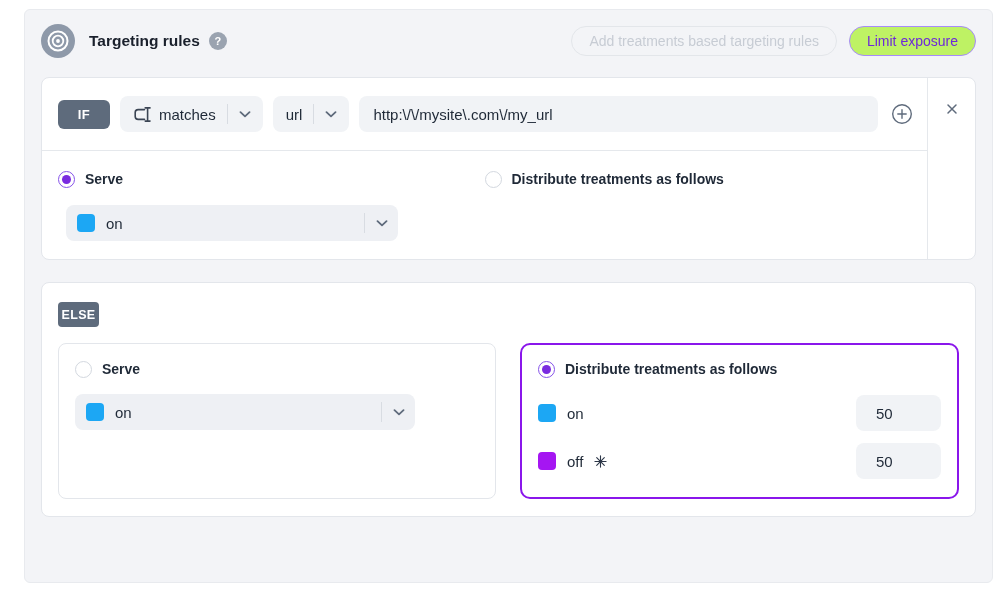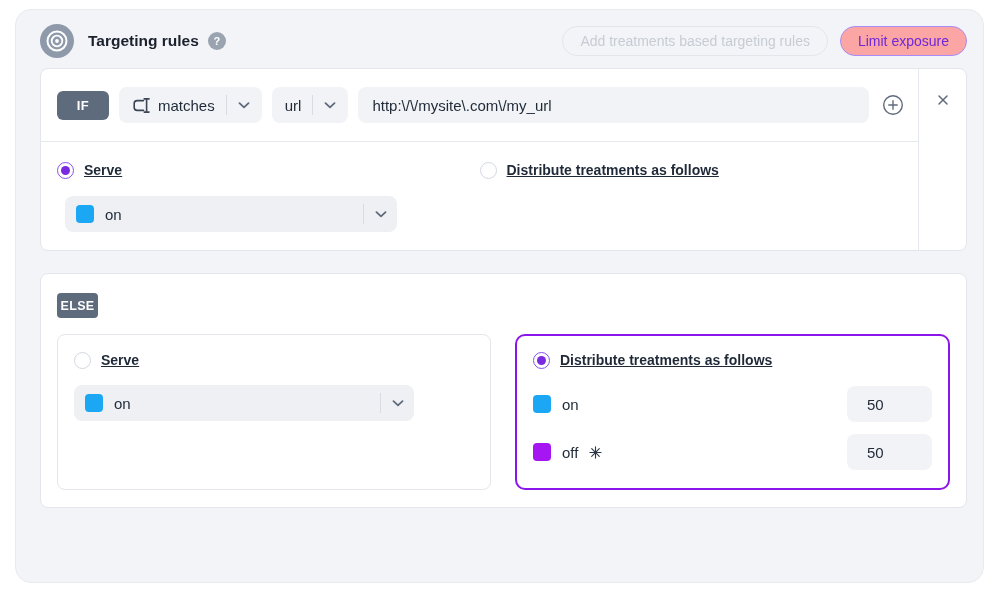--- a/index.html
+++ b/index.html
@@ -1,41 +1,41 @@
 <!DOCTYPE html>
 <html><head>
 <meta charset="utf-8">
 <style>
   * { margin:0; padding:0; box-sizing:border-box; }
   html,body { width:998px; height:593px; background:#ffffff;
     font-family:"Liberation Sans", sans-serif; color:#1f2937; }
 
-  .panel { position:absolute; left:15px; top:9px; width:969px; height:574px;
-    background:#f3f4f7; border:1px solid #e8eaee; border-radius:16px;
-    padding:14px 16px 16px 24px; }
+  .panel { position:absolute; left:24px; top:9px; width:969px; height:574px;
+    background:#f3f4f7; border:1px solid #e8eaee; border-radius:6px;
+    padding:14px 16px 16px 16px; }
 
   
   .hdr { display:flex; align-items:center; height:34px; }
   .hdr-title { font-size:15.5px; font-weight:700; color:#1a202c; margin-left:14px; }
   .help-circle { width:18px; height:18px; border-radius:50%; background:#9aa3b0;
     color:#fff; font-size:11px; font-weight:700; display:flex; align-items:center;
     justify-content:center; margin-left:9px; cursor:default; }
   .hdr-spacer { flex:1; }
   .pill { height:30px; border-radius:999px; display:inline-flex; align-items:center;
     justify-content:center; font-size:14px; padding:0 17px; background:transparent;
     cursor:pointer; border:1px solid transparent; font-family:inherit; }
   .pill.disabled { border-color:#e3e6ea; color:#c7ccd4; cursor:default; }
-  .pill.purple { border-color:#a78bfa; color:#6d28d9; background:#fca5a5; }
+  .pill.purple { border-color:#a78bfa; color:#6d28d9; background:#bef264; }
   .pill.add-rule { border-color:#c9b8f2; color:#6d28d9; gap:9px; padding:0 18px; }
 
   
   .card { background:#ffffff; border:1px solid #e3e6eb; border-radius:8px; }
 
   
-  .if-card { margin-top:10px; height:183px; display:flex; overflow:hidden; }
+  .if-card { margin-top:19px; height:183px; display:flex; overflow:hidden; }
   .if-main { flex:1; display:flex; flex-direction:column; min-width:0; }
   .if-rail { width:48px; border-left:1px solid #e5e8ec; display:flex;
     justify-content:center; padding-top:21px; }
   .close-btn { width:20px; height:20px; display:flex; align-items:center;
     justify-content:center; cursor:pointer; background:none; border:none; }
 
   .cond-row { height:73px; display:flex; align-items:center; gap:10px;
     padding:0 14px 0 16px; border-bottom:1px solid #e5e8ec; }
   .kw-badge { background:#5e6b7c; color:#fff; font-weight:700; border-radius:6px;
     display:flex; align-items:center; justify-content:center; }
@@ -50,21 +50,21 @@
     align-items:center; margin-left:3px; }
 
   .serve-section { flex:1; display:grid; grid-template-columns:1fr 1fr;
     padding:19px 16px 18px 16px; }
   .radio-row { display:flex; align-items:center; gap:10px; height:18px; }
   .radio { width:17px; height:17px; border-radius:50%; border:1.5px solid #d3d8df;
     background:#fff; position:relative; flex-shrink:0; cursor:pointer; }
   .radio.checked { border-color:#8653e9; }
   .radio.checked::after { content:""; position:absolute; inset:3px; border-radius:50%;
     background:#7a2be0; }
-  .radio-label { font-size:14px; font-weight:700; color:#1f2937;text-decoration:underline; }
+  .radio-label { font-size:14px; font-weight:700; color:#1f2937; }
 
   .treatment-dd { display:flex; align-items:center; width:332px; height:36px;
     background:#eef0f4; border-radius:8px; padding:0 10px 0 11px; font-size:15px;
     cursor:pointer; margin:17px 0 0 8px; }
   .swatch { width:18px; height:18px; border-radius:4px; margin-right:11px; flex-shrink:0; }
   .treatment-dd .grow { flex:1; }
 
   
   .else-card { margin-top:22px; height:235px; padding:19px 16px; }
   .kw-else { width:41px; height:25px; font-size:12.5px; border-radius:4px;

